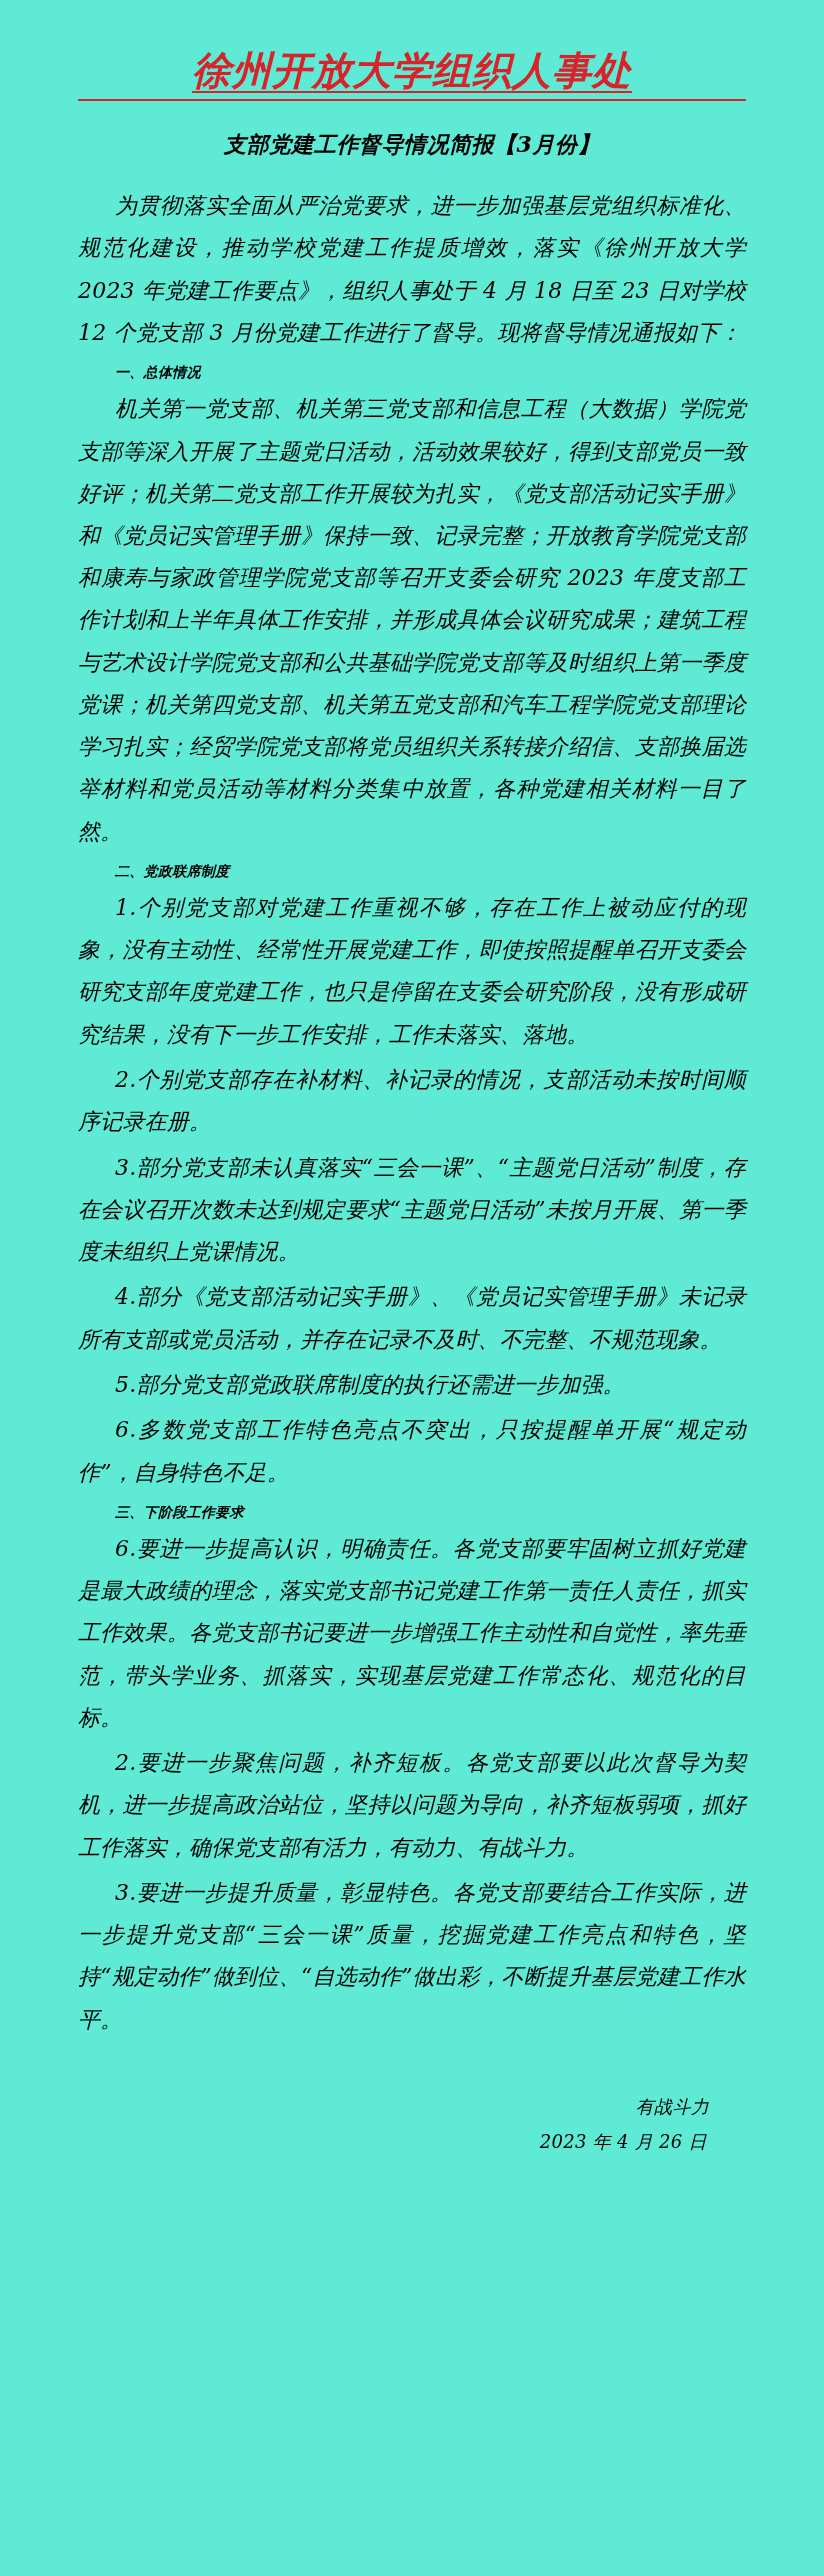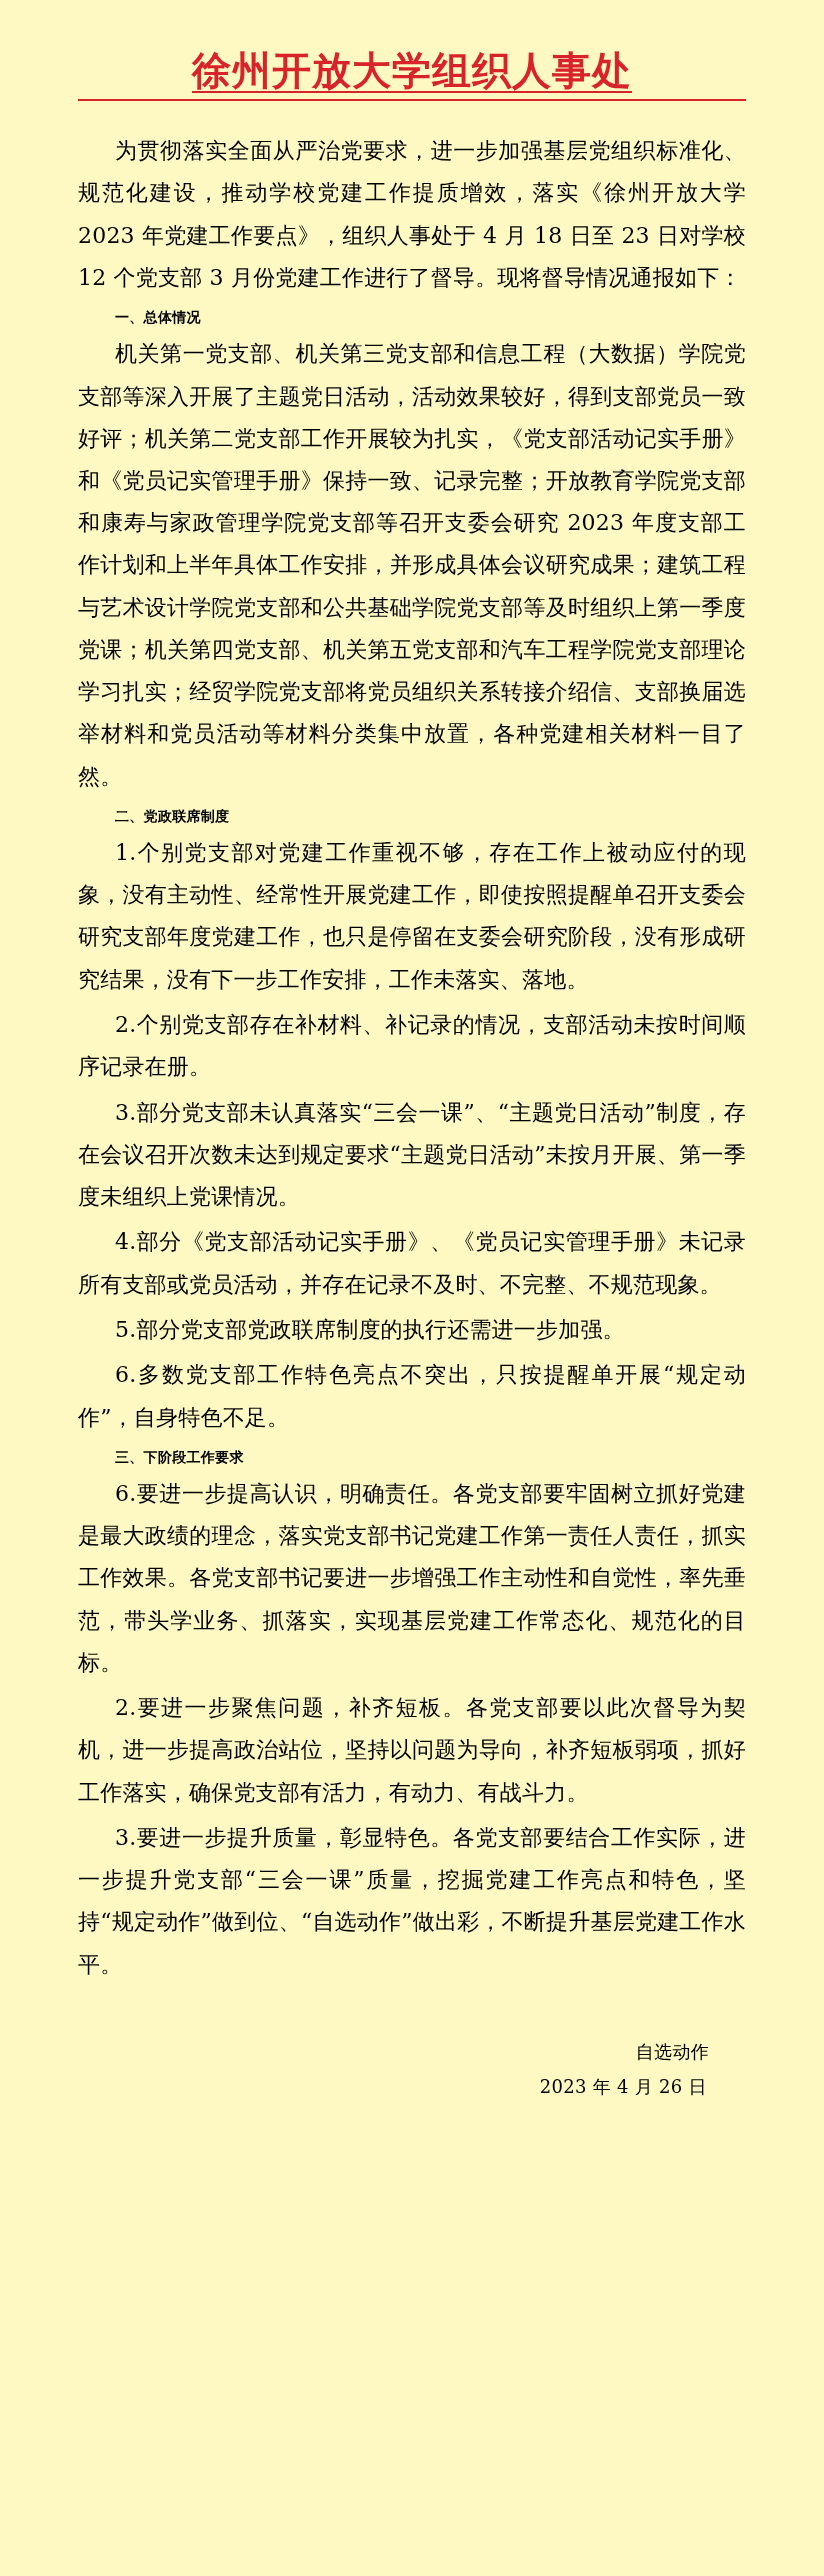--- a/index.html
+++ b/index.html
@@ -9,22 +9,23 @@
   }
   body {
     width: 824px;
     font-family: "DejaVu Serif", "Liberation Serif", serif;
   }
   .page {
     width: 824px;
     min-height: 2576px;
     box-sizing: border-box;
     padding: 49px 78px 31px 78px;
-    background: #fef9c3;
+    background: #5eead4;
     position: relative;
+    font-style: italic;
   }
   .masthead {
     text-align: center;
     color: #d8232a;
     font-family: "DejaVu Serif", "Liberation Serif", serif;
     font-weight: bold;
     font-size: 39px;
     letter-spacing: 1px;
     line-height: 1.1;
     padding-bottom: 7.3px;
@@ -83,37 +84,38 @@
   }
 </style>
 </head>
 <body>
 
 <div class="page">
 
   <div class="masthead">徐州开放大学组织人事处</div>
   <hr class="masthead-rule">
 
+  <div class="doc-title">支部党建工作督导情况简报【3月份】</div>
 
   <div>
     <p class="body-text">为贯彻落实全面从严治党要求，进一步加强基层党组织标准化、规范化建设，推动学校党建工作提质增效，落实《徐州开放大学 2023 年党建工作要点》，组织人事处于 4 月 18 日至 23 日对学校 12 个党支部 3 月份党建工作进行了督导。现将督导情况通报如下：</p>
     <p class="section-head">一、总体情况</p>
     <p class="body-text">机关第一党支部、机关第三党支部和信息工程（大数据）学院党支部等深入开展了主题党日活动，活动效果较好，得到支部党员一致好评；机关第二党支部工作开展较为扎实，《党支部活动记实手册》和《党员记实管理手册》保持一致、记录完整；开放教育学院党支部和康寿与家政管理学院党支部等召开支委会研究 2023 年度支部工作计划和上半年具体工作安排，并形成具体会议研究成果；建筑工程与艺术设计学院党支部和公共基础学院党支部等及时组织上第一季度党课；机关第四党支部、机关第五党支部和汽车工程学院党支部理论学习扎实；经贸学院党支部将党员组织关系转接介绍信、支部换届选举材料和党员活动等材料分类集中放置，各种党建相关材料一目了然。</p>
     <p class="section-head">二、党政联席制度</p>
     <p class="body-text">1.个别党支部对党建工作重视不够，存在工作上被动应付的现象，没有主动性、经常性开展党建工作，即使按照提醒单召开支委会研究支部年度党建工作，也只是停留在支委会研究阶段，没有形成研究结果，没有下一步工作安排，工作未落实、落地。</p>
     <p class="body-text">2.个别党支部存在补材料、补记录的情况，支部活动未按时间顺序记录在册。</p>
     <p class="body-text">3.部分党支部未认真落实“三会一课”、“主题党日活动”制度，存在会议召开次数未达到规定要求“主题党日活动”未按月开展、第一季度未组织上党课情况。</p>
     <p class="body-text">4.部分《党支部活动记实手册》、《党员记实管理手册》未记录所有支部或党员活动，并存在记录不及时、不完整、不规范现象。</p>
     <p class="body-text">5.部分党支部党政联席制度的执行还需进一步加强。</p>
     <p class="body-text">6.多数党支部工作特色亮点不突出，只按提醒单开展“规定动作”，自身特色不足。</p>
     <p class="section-head">三、下阶段工作要求</p>
     <p class="body-text">6.要进一步提高认识，明确责任。各党支部要牢固树立抓好党建是最大政绩的理念，落实党支部书记党建工作第一责任人责任，抓实工作效果。各党支部书记要进一步增强工作主动性和自觉性，率先垂范，带头学业务、抓落实，实现基层党建工作常态化、规范化的目标。</p>
     <p class="body-text">2.要进一步聚焦问题，补齐短板。各党支部要以此次督导为契机，进一步提高政治站位，坚持以问题为导向，补齐短板弱项，抓好工作落实，确保党支部有活力，有动力、有战斗力。</p>
     <p class="body-text">3.要进一步提升质量，彰显特色。各党支部要结合工作实际，进一步提升党支部“三会一课”质量，挖掘党建工作亮点和特色，坚持“规定动作”做到位、“自选动作”做出彩，不断提升基层党建工作水平。</p>
   </div>
 
   <div class="sign-block">
-    <div>自选动作</div>
+    <div>有战斗力</div>
     <div class="sign-date">2023 年 4 月 26 日</div>
   </div>
 
 </div>
 
 
 </body></html>

